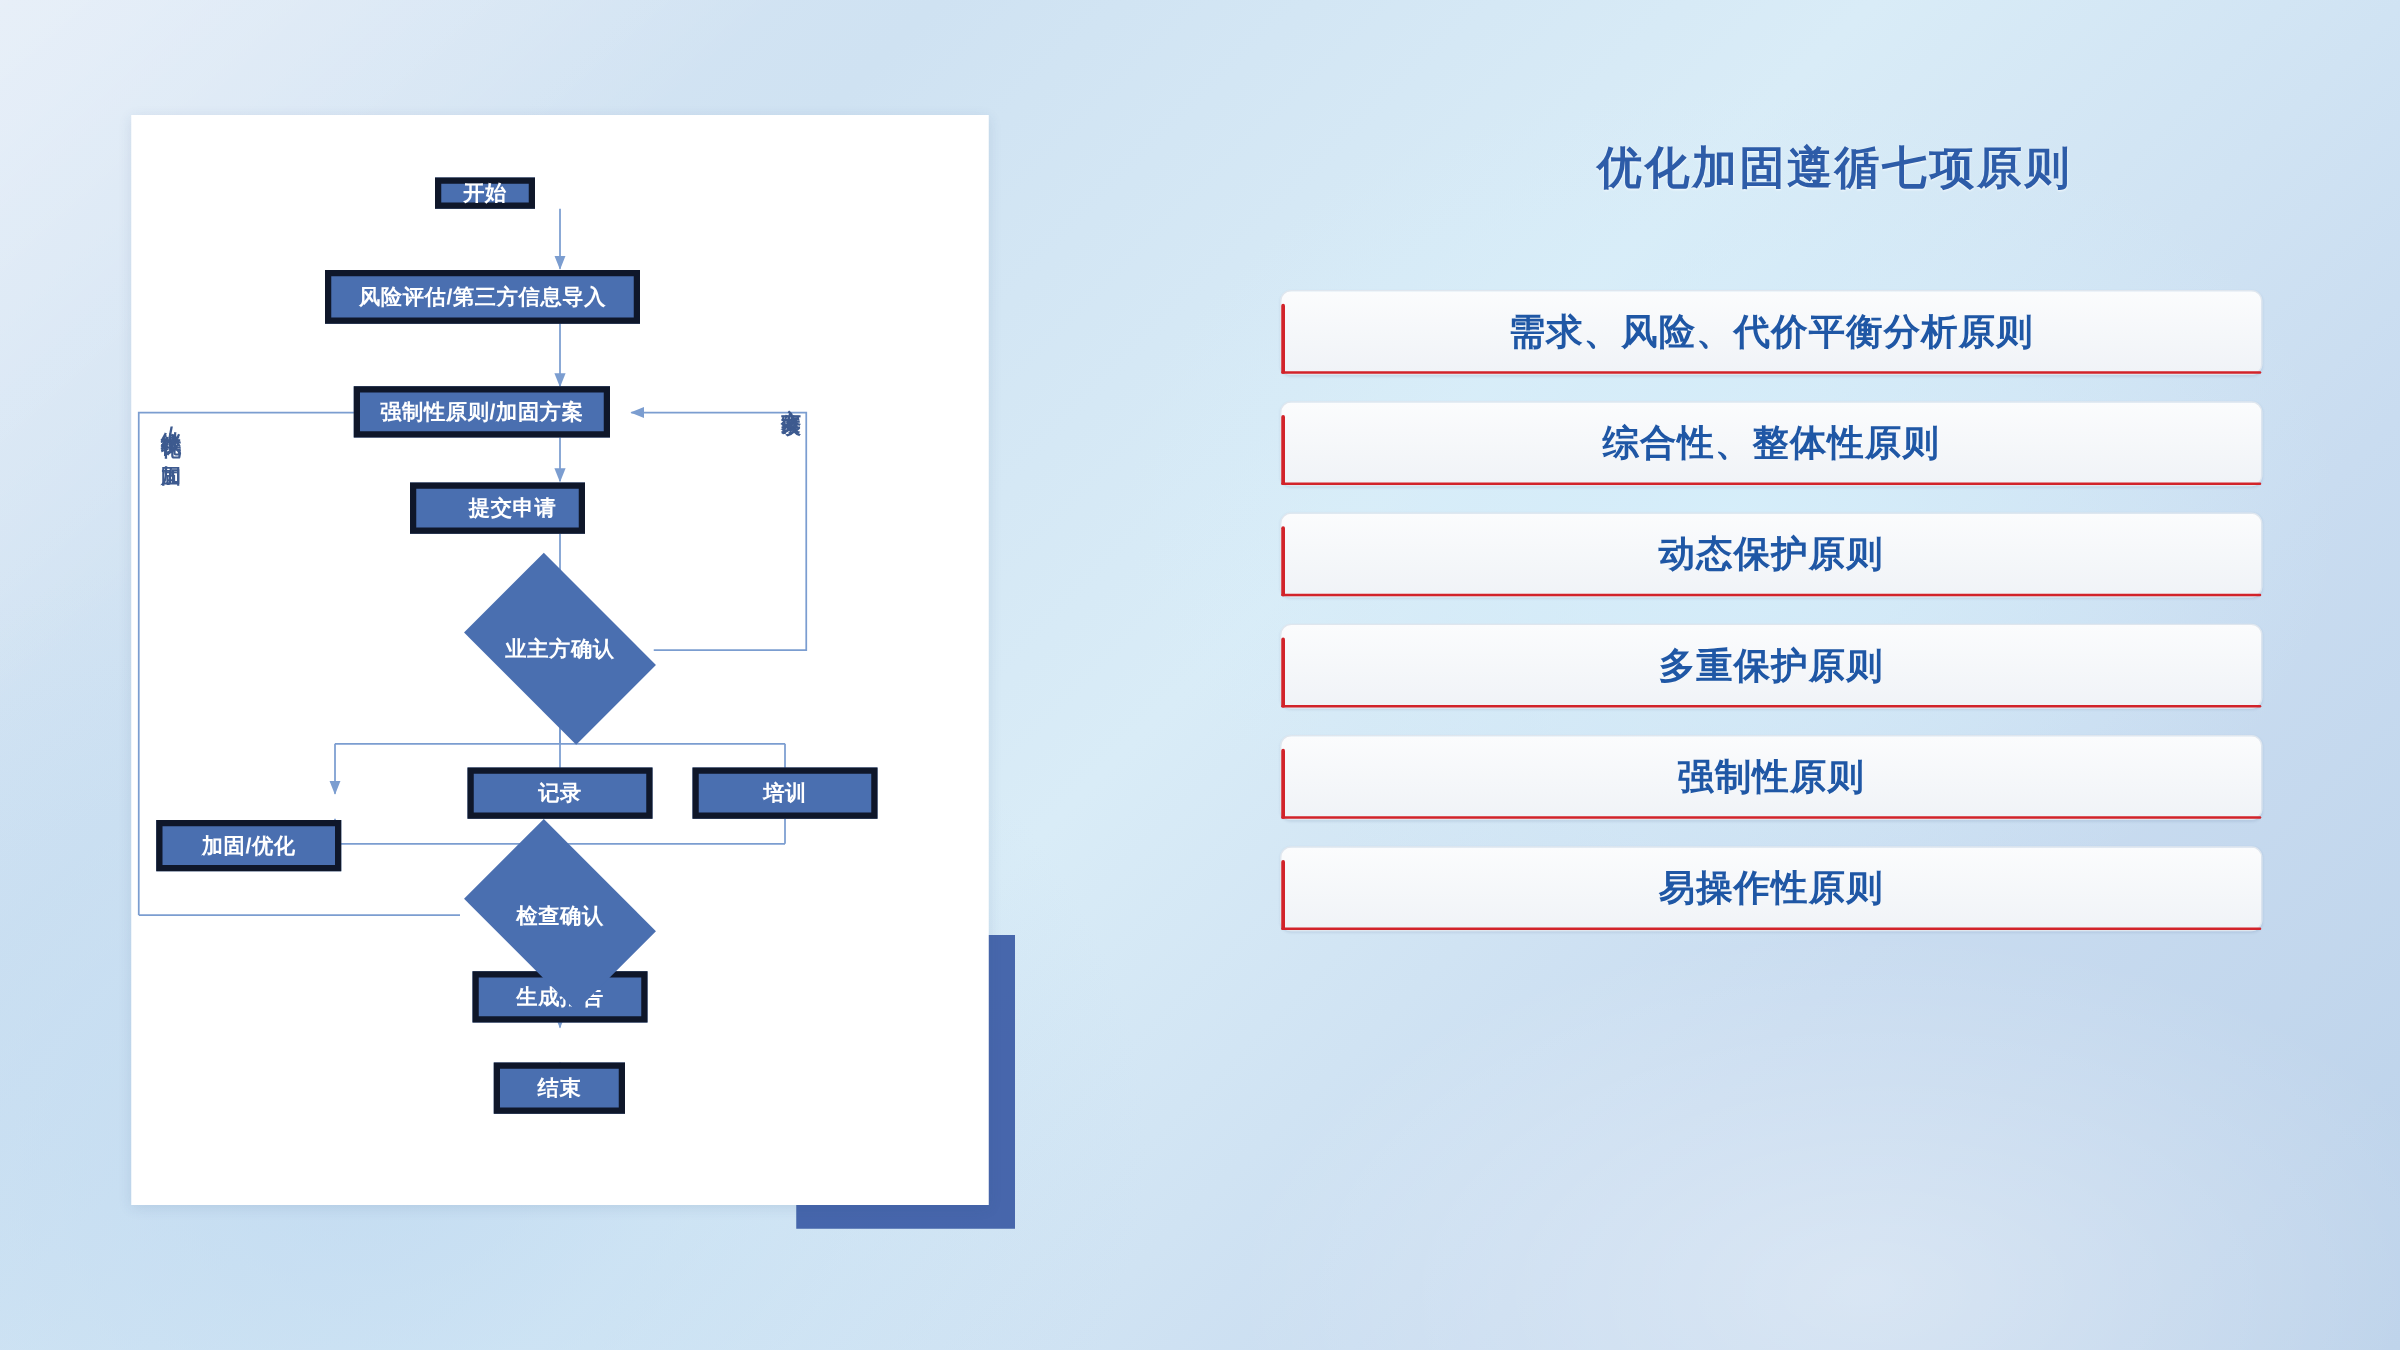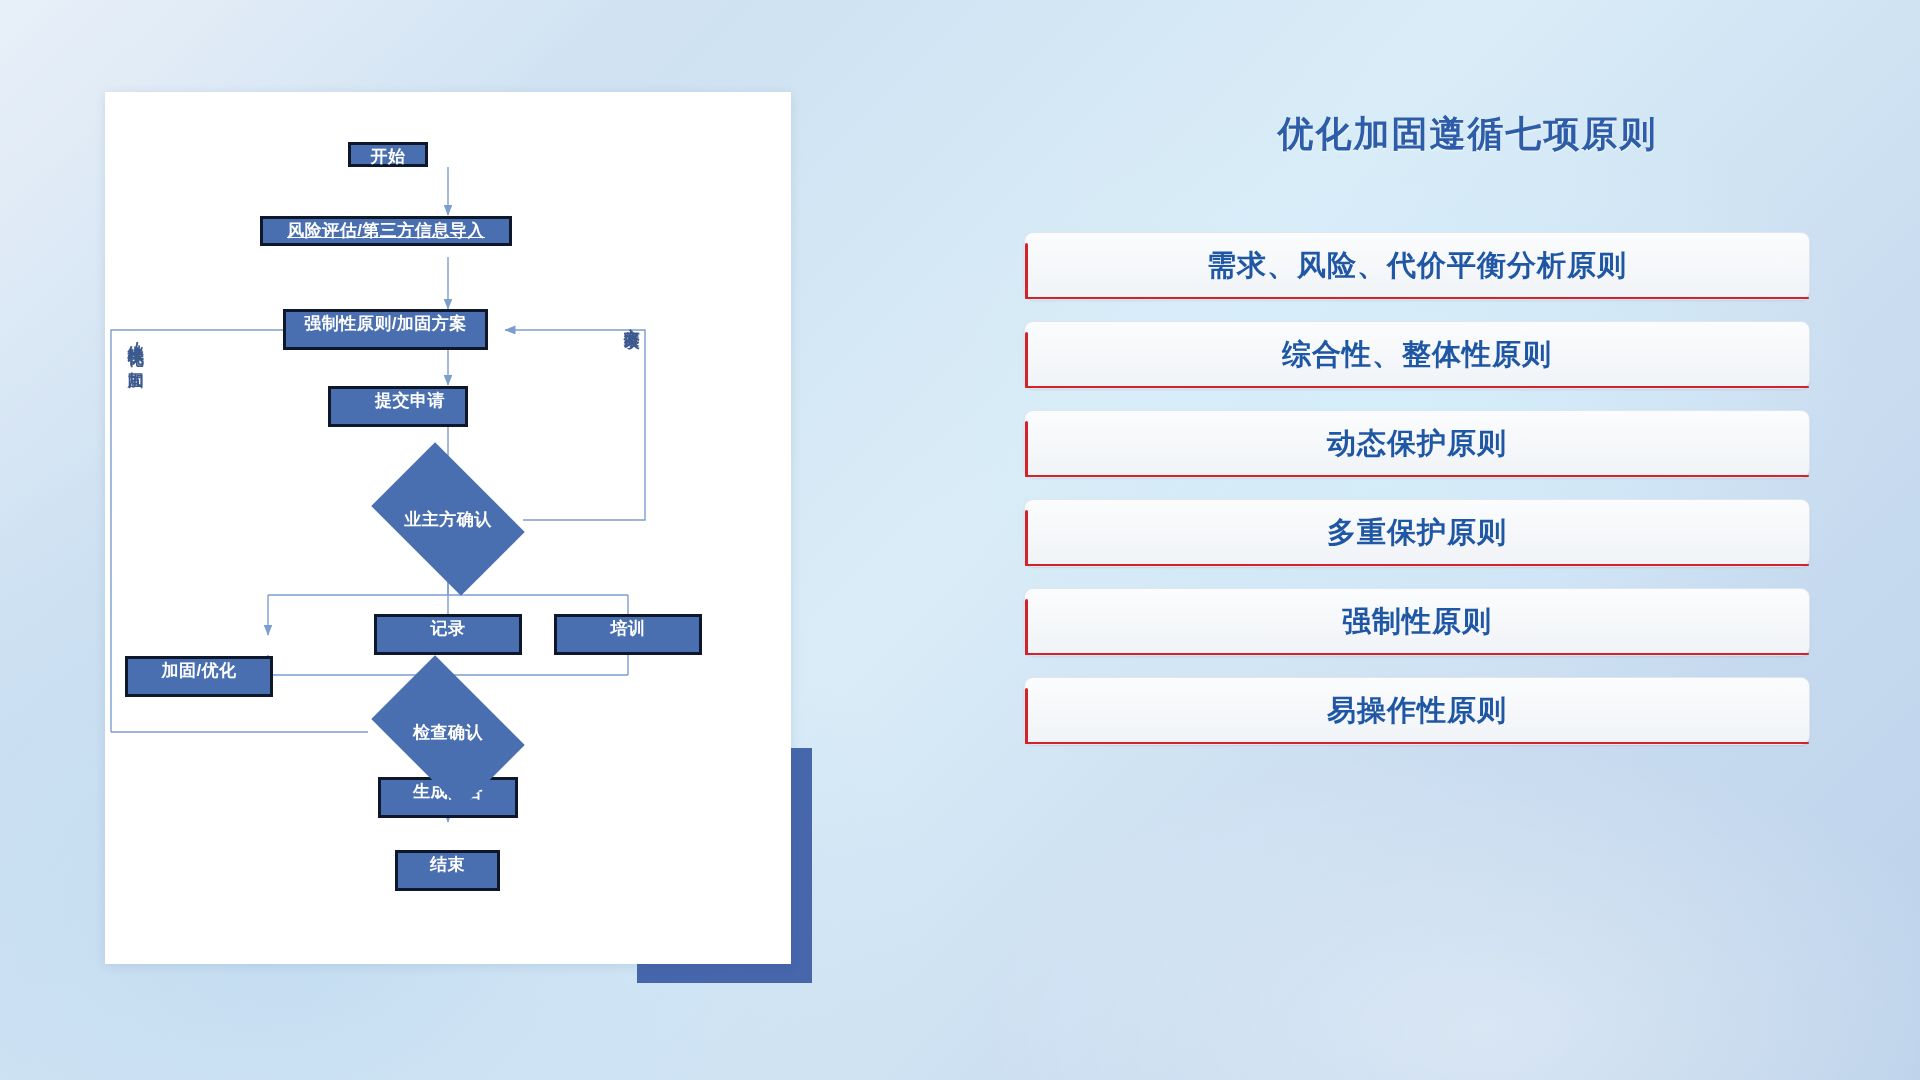--- a/index.html
+++ b/index.html
@@ -59,25 +59,25 @@
   }
   .flow {
     position: absolute;
     inset: 0;
   }
   .flow svg { position: absolute; left: 0; top: 0; }
 
   .node {
     position: absolute;
     display: flex;
-    align-items: flex-start;
+    align-items: center;
     justify-content: center;
     color: #ffffff;
     background: #4a6fb0;
-    border: 3px solid #0f172a;
+    border: 5px solid #0f172a;
     font-size: 17px;
     font-weight: 700;
     letter-spacing: 0.5px;
     box-sizing: border-box;
     white-space: nowrap;
   }
   .diamond-wrap {
     position: absolute;
     display: flex;
     align-items: center;
@@ -214,21 +214,21 @@
           <path d="M523,563 L523,583"></path>
 
           <path d="M263,640 L6,640"></path>
         </g>
       </svg>
 
       <div class="node" style="left:243px; top:50px; width:80px; height:25px;">
         <span>开始</span>
       </div>
 
-      <div class="node" style="left:155px; top:124px; width:252px; height:30px;text-decoration:underline;">
+      <div class="node" style="left:155px; top:124px; width:252px; height:43px;">
         <span>风险评估/第三方信息导入</span>
       </div>
 
       <div class="node" style="left:178px; top:217px; width:205px; height:41px;">
         <span>强制性原则/加固方案</span>
       </div>
 
       <div class="node" style="left:223px; top:294px; width:140px; height:41px;padding-left:24px;">
         <span>提交申请</span>
       </div>

